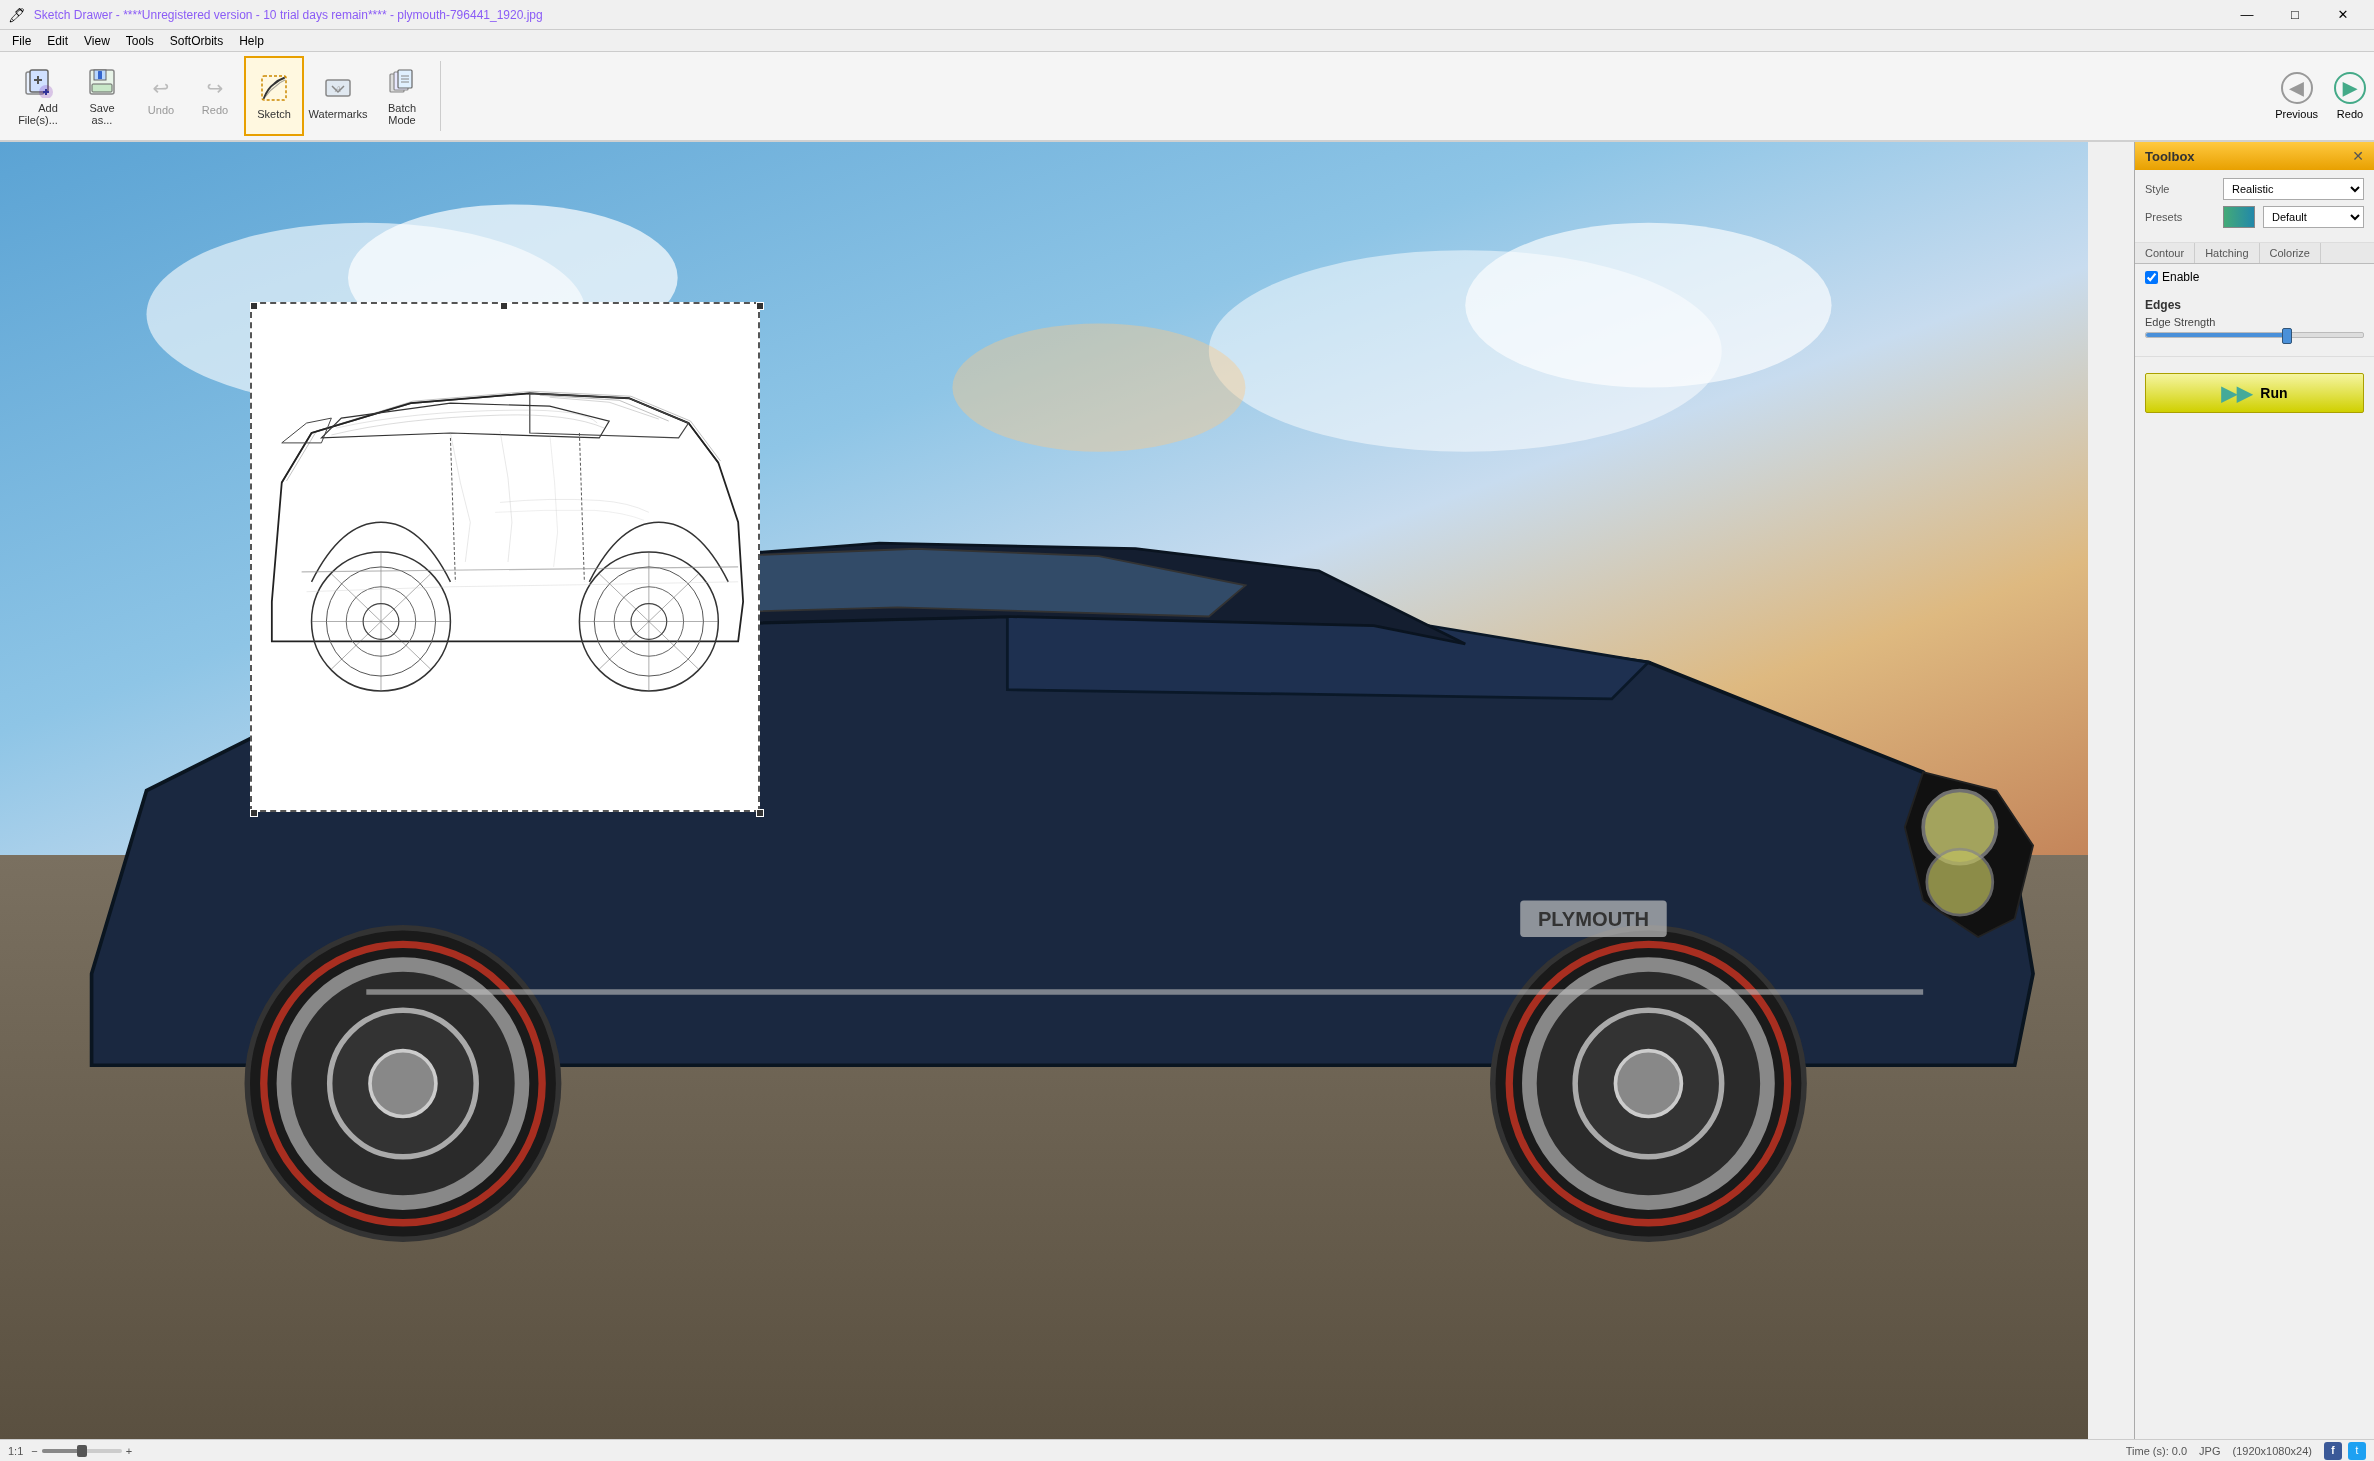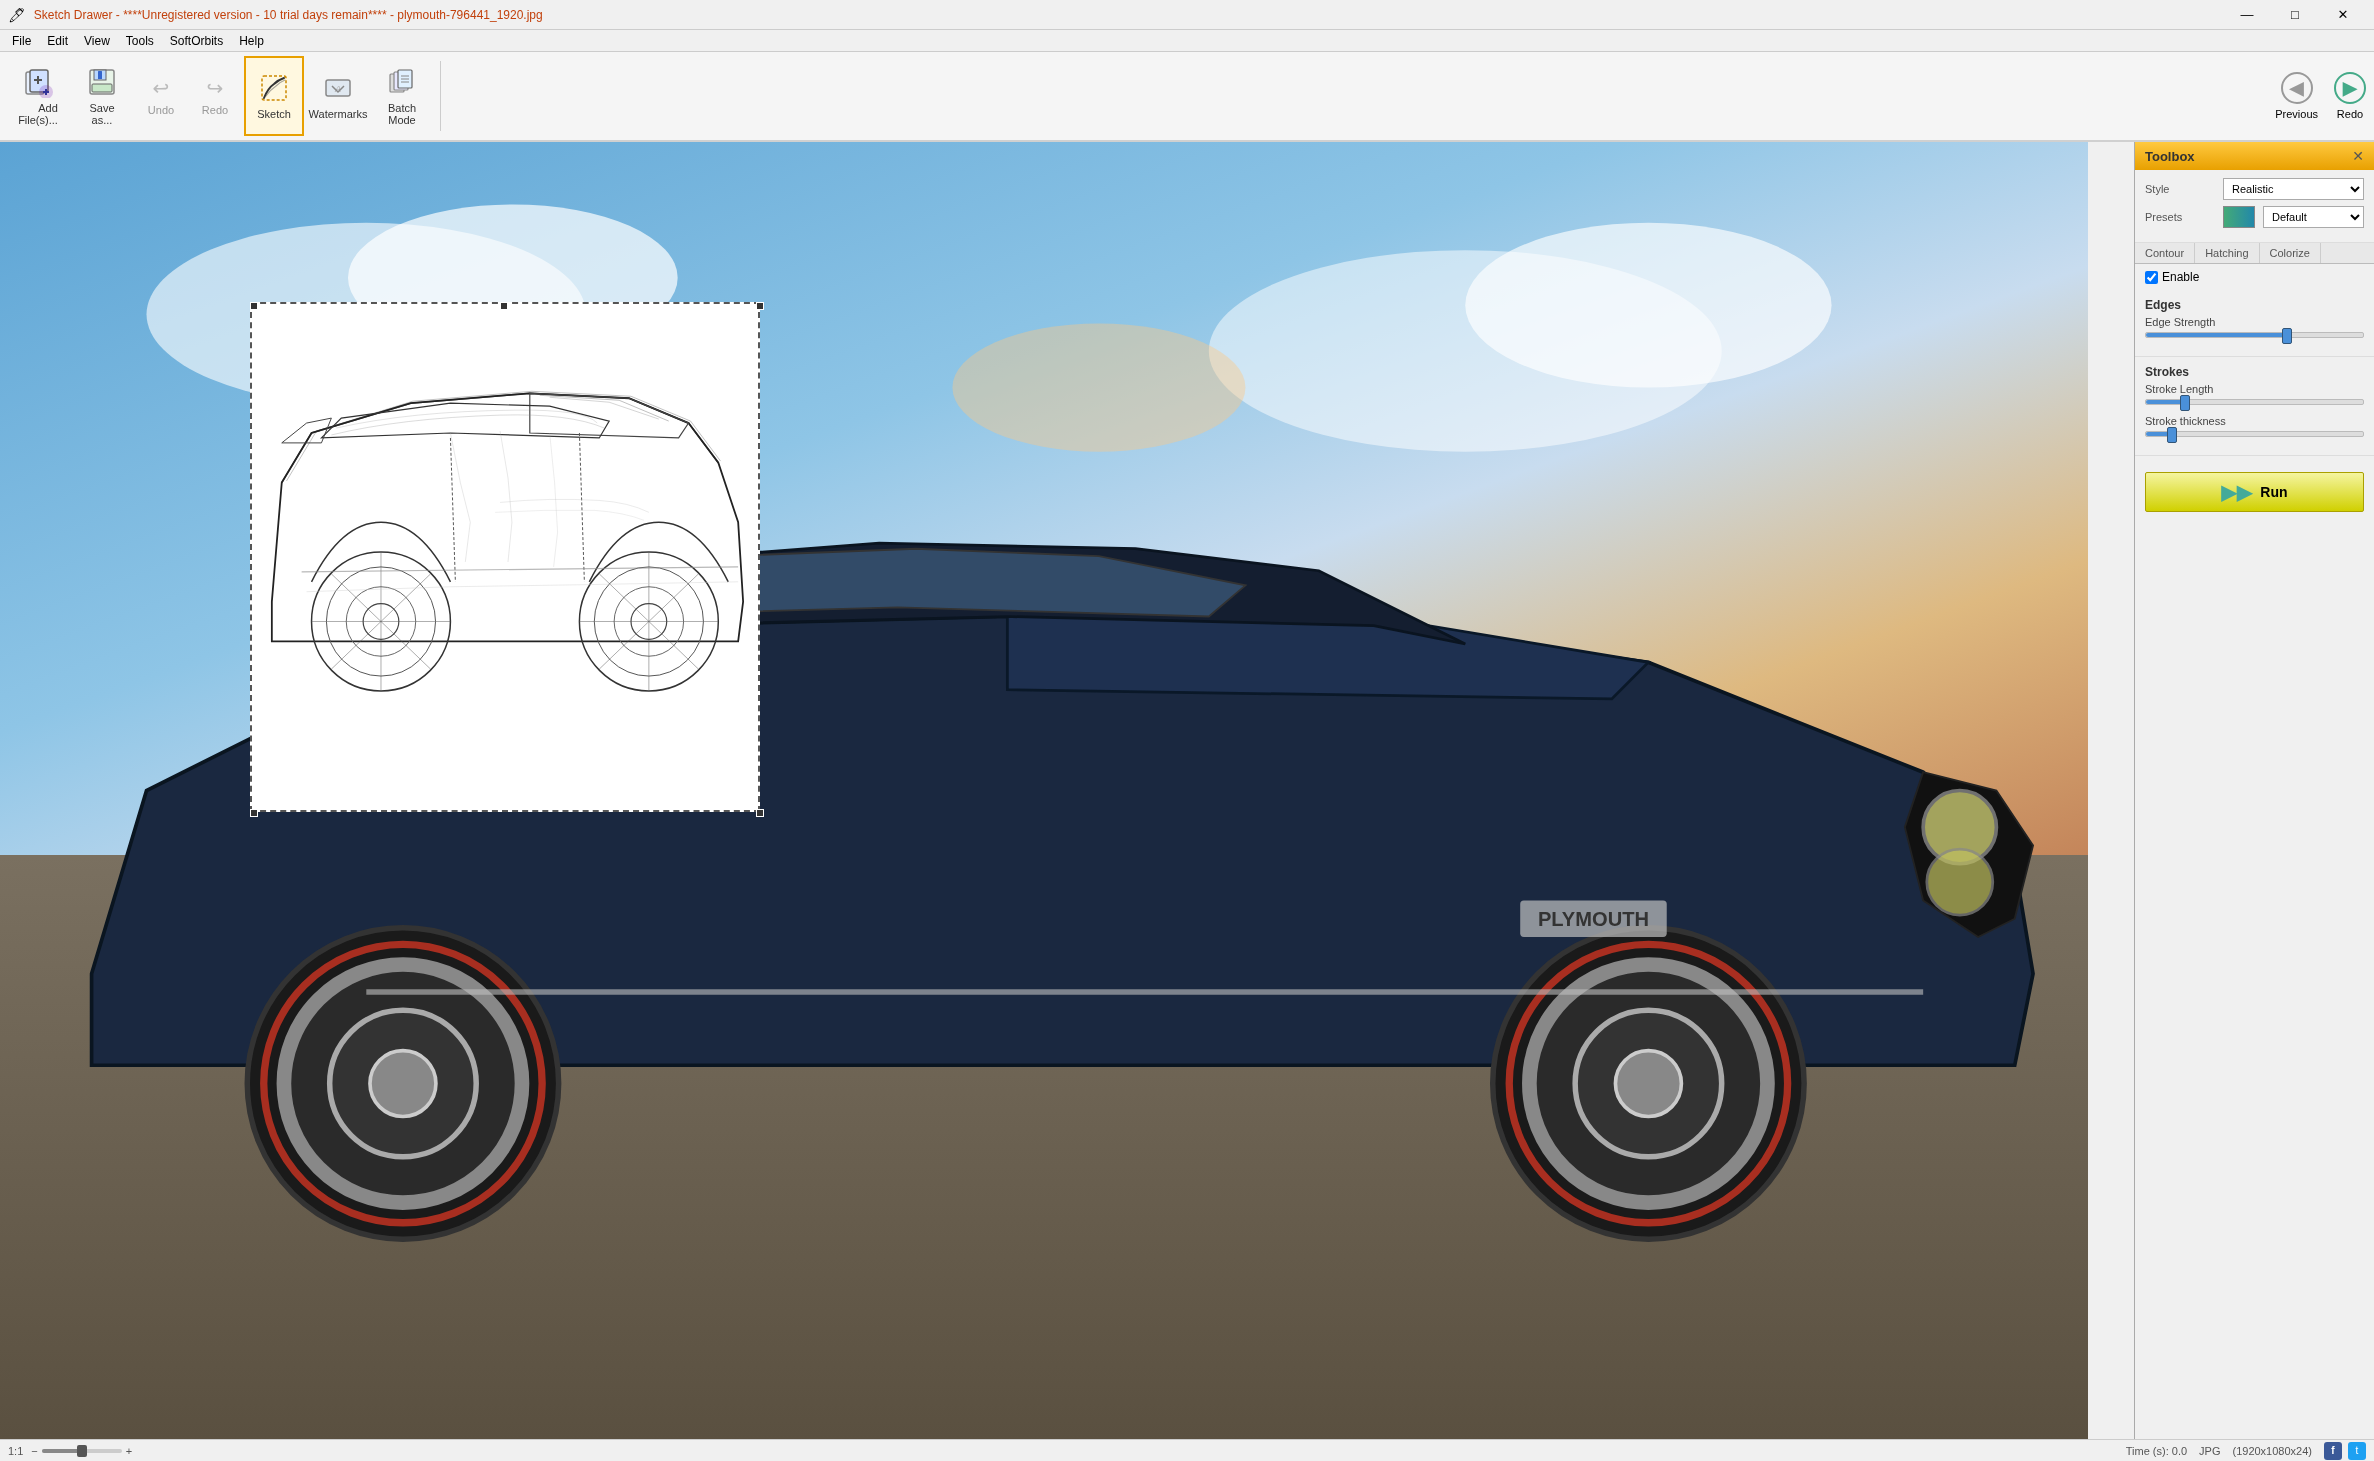--- a/index.html
+++ b/index.html
@@ -8,21 +8,21 @@
     
     #titlebar {
       background: #f0f0f0;
       height: 30px;
       display: flex;
       align-items: center;
       padding: 0 8px;
       border-bottom: 1px solid #ccc;
       position: relative;
     }
-    #titlebar .title { flex: 1; font-size: 12px; color: #c2410c; }
+    #titlebar .title { flex: 1; font-size: 12px; color: #8b5cf6; }
     #titlebar .win-controls { display: flex; gap: 2px; }
     #titlebar .win-btn {
       width: 46px; height: 30px;
       border: none; background: transparent;
       cursor: pointer; font-size: 13px;
       display: flex; align-items: center; justify-content: center;
     }
 
     
     #menubar {
@@ -581,39 +581,20 @@
       <div class="slider-container">
         <div class="sub-section-title">Edge Strength</div>
         <div class="slider-track">
           <div class="slider-fill" style="width:65%;"></div>
           <div class="slider-thumb" style="left:calc(65% - 5px);"></div>
         </div>
       </div>
     </div>
 
 
-    <div class="toolbox-section">
-      <div class="section-title">Strokes</div>
-
-      <div class="slider-container">
-        <div class="sub-section-title">Stroke Length</div>
-        <div class="slider-track">
-          <div class="slider-fill" style="width:18%;"></div>
-          <div class="slider-thumb" style="left:calc(18% - 5px);"></div>
-        </div>
-      </div>
-
-      <div class="slider-container">
-        <div class="sub-section-title">Stroke thickness</div>
-        <div class="slider-track">
-          <div class="slider-fill" style="width:12%;"></div>
-          <div class="slider-thumb" style="left:calc(12% - 5px);"></div>
-        </div>
-      </div>
-    </div>
 
     <button class="run-btn">
       <span class="run-icon">▶▶</span>
       <span>Run</span>
     </button>
   </div>
 </div>
 
 <div id="statusbar">
   <div class="status-left">

